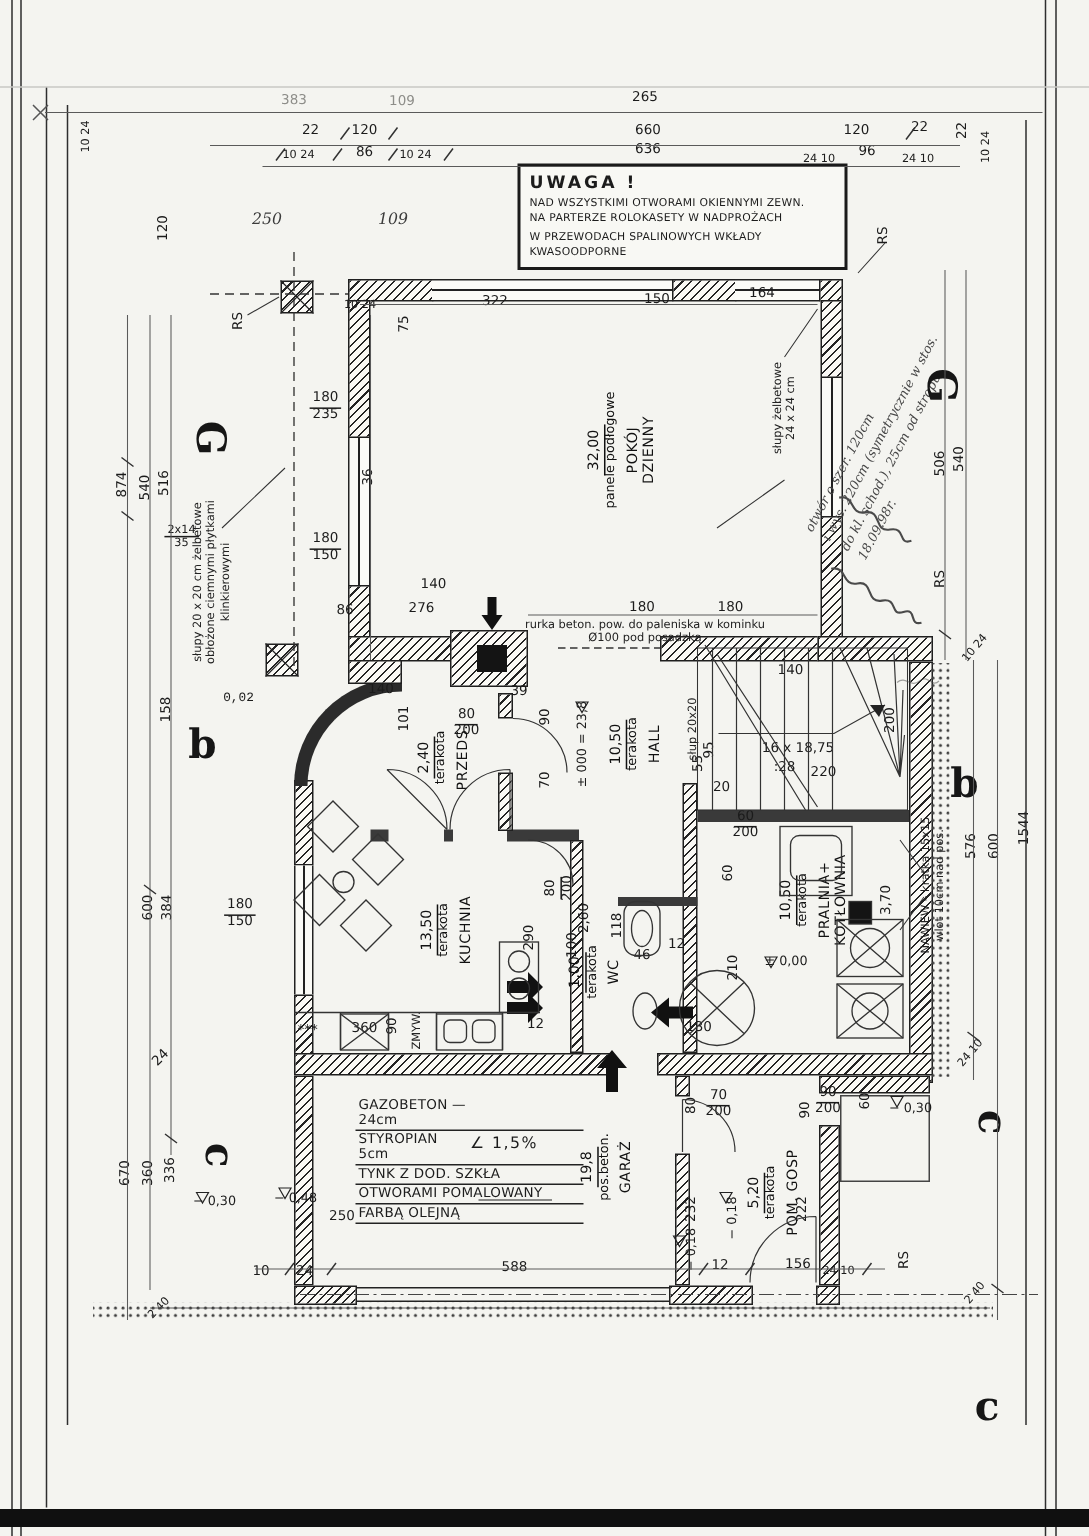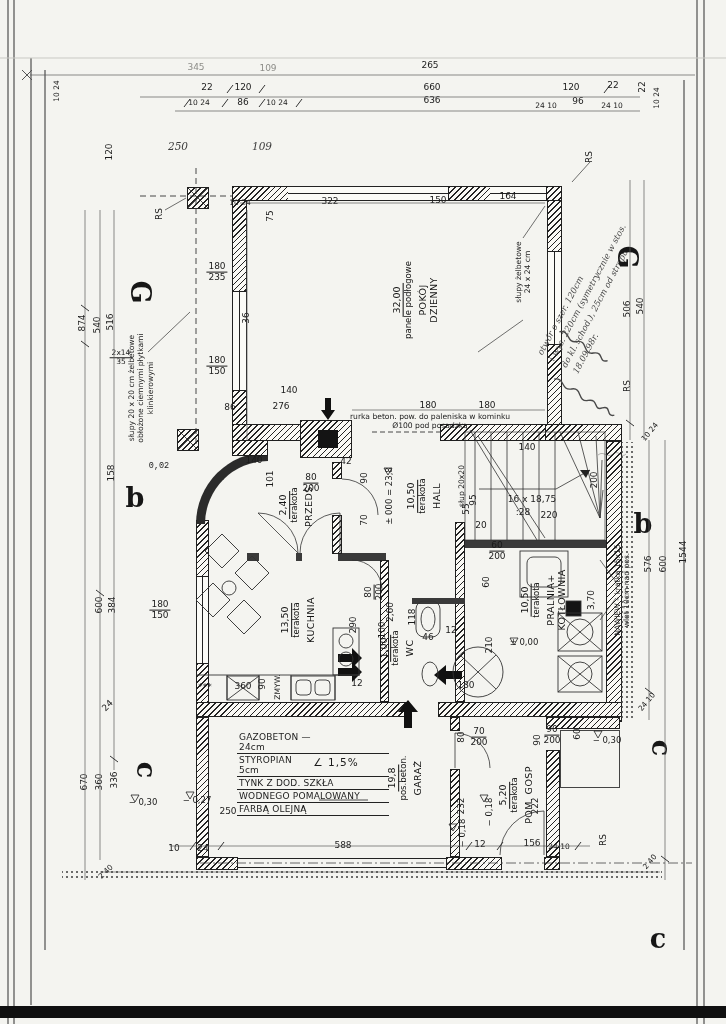--- a/index.html
+++ b/index.html
@@ -47,20 +47,29 @@
   .mats{position:absolute;left:237px;top:731px;width:152px;}
   .mats .row{display:flex;justify-content:flex-start;font-size:9px;border-bottom:1.2px solid #222;
              padding:1px 2px;letter-spacing:.2px;flex-direction:column;}
   svg.overlay{position:absolute;left:0;top:0;pointer-events:none;}
 </style>
 </head>
 <body>
 
 <div class="stage">
 
+  <div class="uwaga">
+    <div class="ttl">UWAGA !</div>
+    <div id="uwaga-lines">
+        <div class="ln">NAD WSZYSTKIMI OTWORAMI OKIENNYMI ZEWN.</div>
+        <div class="ln">NA PARTERZE ROLOKASETY W NADPROŻACH</div>
+        <div class="ln gap">W PRZEWODACH SPALINOWYCH WKŁADY</div>
+        <div class="ln">KWASOODPORNE</div>
+      </div>
+  </div>
 
   <div class="wall" style="left:232px;top:186px;width:57px;height:15px"></div>
   <div class="winH" style="left:288px;top:186px;width:161px;height:15px"></div>
   <div class="wall" style="left:448px;top:186px;width:43px;height:15px"></div>
   <div class="winH" style="left:490px;top:186px;width:57px;height:15px"></div>
   <div class="wall" style="left:546px;top:186px;width:16px;height:15px"></div>
 
   <div class="wall" style="left:547px;top:200px;width:15px;height:52px"></div>
   <div class="winV" style="left:547px;top:252px;width:15px;height:92px"></div>
   <div class="wall" style="left:547px;top:344px;width:15px;height:96px"></div>
@@ -123,32 +132,32 @@
         </div>
         <div class="row">
           <span>STYROPIAN</span>
           <span>5cm</span>
         </div>
         <div class="row">
           <span>TYNK Z DOD. SZKŁA</span>
           <span></span>
         </div>
         <div class="row">
-          <span>WODNEGO POMALOWANY</span>
+          <span>OTWORAMI POMALOWANY</span>
           <span></span>
         </div>
         <div class="row">
           <span>FARBĄ OLEJNĄ</span>
           <span></span>
         </div>
       </div>
   </div>
 
   <div id="labels">
-      <span class="lbl faint" style="position: absolute; left: 196px; top: 68px; transform: translate(-50%, -50%);">345</span>
+      <span class="lbl faint" style="position: absolute; left: 196px; top: 68px; transform: translate(-50%, -50%);">383</span>
       <span class="lbl faint" style="position: absolute; left: 268px; top: 69px; transform: translate(-50%, -50%);">109</span>
       <span class="lbl " style="position: absolute; left: 430px; top: 66px; transform: translate(-50%, -50%);">265</span>
       <span class="lbl " style="position: absolute; left: 207px; top: 88px; transform: translate(-50%, -50%);">22</span>
       <span class="lbl " style="position: absolute; left: 243px; top: 88px; transform: translate(-50%, -50%);">120</span>
       <span class="lbl " style="position: absolute; left: 432px; top: 88px; transform: translate(-50%, -50%);">660</span>
       <span class="lbl " style="position: absolute; left: 571px; top: 88px; transform: translate(-50%, -50%);">120</span>
       <span class="lbl " style="position: absolute; left: 613px; top: 86px; transform: translate(-50%, -50%);">22</span>
       <span class="lbl f" style="position: absolute; left: 199px; top: 103px; transform: translate(-50%, -50%);">10 24</span>
       <span class="lbl " style="position: absolute; left: 243px; top: 103px; transform: translate(-50%, -50%);">86</span>
       <span class="lbl f" style="position: absolute; left: 277px; top: 103px; transform: translate(-50%, -50%);">10 24</span>
@@ -175,21 +184,21 @@
       <span class="lbl " style="position: absolute; left: 247px; top: 318px; transform: translate(-50%, -50%) rotate(-90deg);">36</span>
       <span class="lbl stack" style="position: absolute; left: 217px; top: 366px; transform: translate(-50%, -50%);">
         <i>180</i>
         <i>150</i>
       </span>
       <span class="lbl " style="position: absolute; left: 230px; top: 408px; transform: translate(-50%, -50%);">86</span>
       <span class="lbl " style="position: absolute; left: 289px; top: 391px; transform: translate(-50%, -50%);">140</span>
       <span class="lbl " style="position: absolute; left: 281px; top: 407px; transform: translate(-50%, -50%);">276</span>
       <span class="lbl " style="position: absolute; left: 428px; top: 406px; transform: translate(-50%, -50%);">180</span>
       <span class="lbl " style="position: absolute; left: 487px; top: 406px; transform: translate(-50%, -50%);">180</span>
-      <span class="lbl " style="position: absolute; left: 346px; top: 462px; transform: translate(-50%, -50%);">42</span>
+      <span class="lbl " style="position: absolute; left: 346px; top: 462px; transform: translate(-50%, -50%);">39</span>
       <span class="lbl stack" style="position: absolute; left: 311px; top: 483px; transform: translate(-50%, -50%);">
         <i>80</i>
         <i>200</i>
       </span>
       <span class="lbl " style="position: absolute; left: 271px; top: 479px; transform: translate(-50%, -50%) rotate(-90deg);">101</span>
       <span class="lbl " style="position: absolute; left: 254px; top: 461px; transform: translate(-50%, -50%);">140</span>
       <span class="lbl lvl" style="position: absolute; left: 159px; top: 466px; transform: translate(-50%, -50%); font-family: Liberation Mono, monospace;">0,02</span>
       <span class="lbl " style="position: absolute; left: 365px; top: 478px; transform: translate(-50%, -50%) rotate(-90deg);">90</span>
       <span class="lbl " style="position: absolute; left: 365px; top: 520px; transform: translate(-50%, -50%) rotate(-90deg);">70</span>
       <span class="lbl " style="position: absolute; left: 474px; top: 500px; transform: translate(-50%, -50%) rotate(-90deg);">95</span>
@@ -228,21 +237,21 @@
       <span class="lbl " style="position: absolute; left: 263px; top: 684px; transform: translate(-50%, -50%) rotate(-90deg);">90</span>
       <span class="lbl " style="position: absolute; left: 357px; top: 684px; transform: translate(-50%, -50%);">12</span>
       <span class="lbl lvl" style="position: absolute; left: 524px; top: 642px; transform: translate(-50%, -50%);">± 0,00</span>
       <span class="lbl " style="position: absolute; left: 592px; top: 600px; transform: translate(-50%, -50%) rotate(-90deg);">3,70</span>
       <span class="lbl stack" style="position: absolute; left: 497px; top: 551px; transform: translate(-50%, -50%);">
         <i>60</i>
         <i>200</i>
       </span>
       <span class="lbl lvl" style="position: absolute; left: 607px; top: 740px; transform: translate(-50%, -50%);">− 0,30</span>
       <span class="lbl lvl" style="position: absolute; left: 143px; top: 802px; transform: translate(-50%, -50%);">− 0,30</span>
-      <span class="lbl lvl" style="position: absolute; left: 197px; top: 800px; transform: translate(-50%, -50%);">− 0,27</span>
+      <span class="lbl lvl" style="position: absolute; left: 197px; top: 800px; transform: translate(-50%, -50%);">− 0,48</span>
       <span class="lbl slope" style="position: absolute; left: 336px; top: 763px; transform: translate(-50%, -50%);">∠ 1,5%</span>
       <span class="lbl stack" style="position: absolute; left: 479px; top: 737px; transform: translate(-50%, -50%);">
         <i>70</i>
         <i>200</i>
       </span>
       <span class="lbl " style="position: absolute; left: 462px; top: 737px; transform: translate(-50%, -50%) rotate(-90deg);">80</span>
       <span class="lbl " style="position: absolute; left: 538px; top: 740px; transform: translate(-50%, -50%) rotate(-90deg);">90</span>
       <span class="lbl stack" style="position: absolute; left: 552px; top: 735px; transform: translate(-50%, -50%);">
         <i>90</i>
         <i>200</i>

